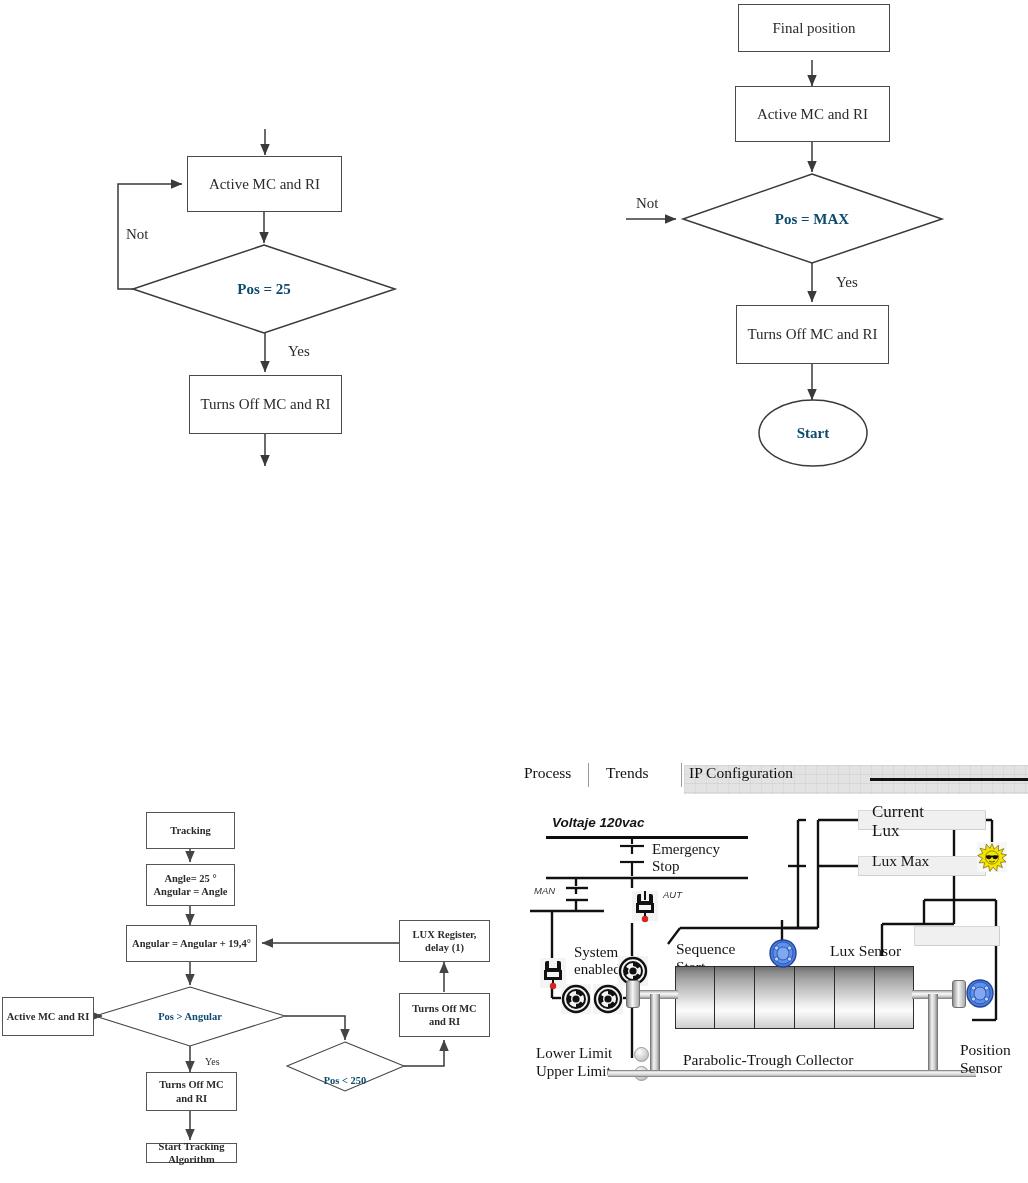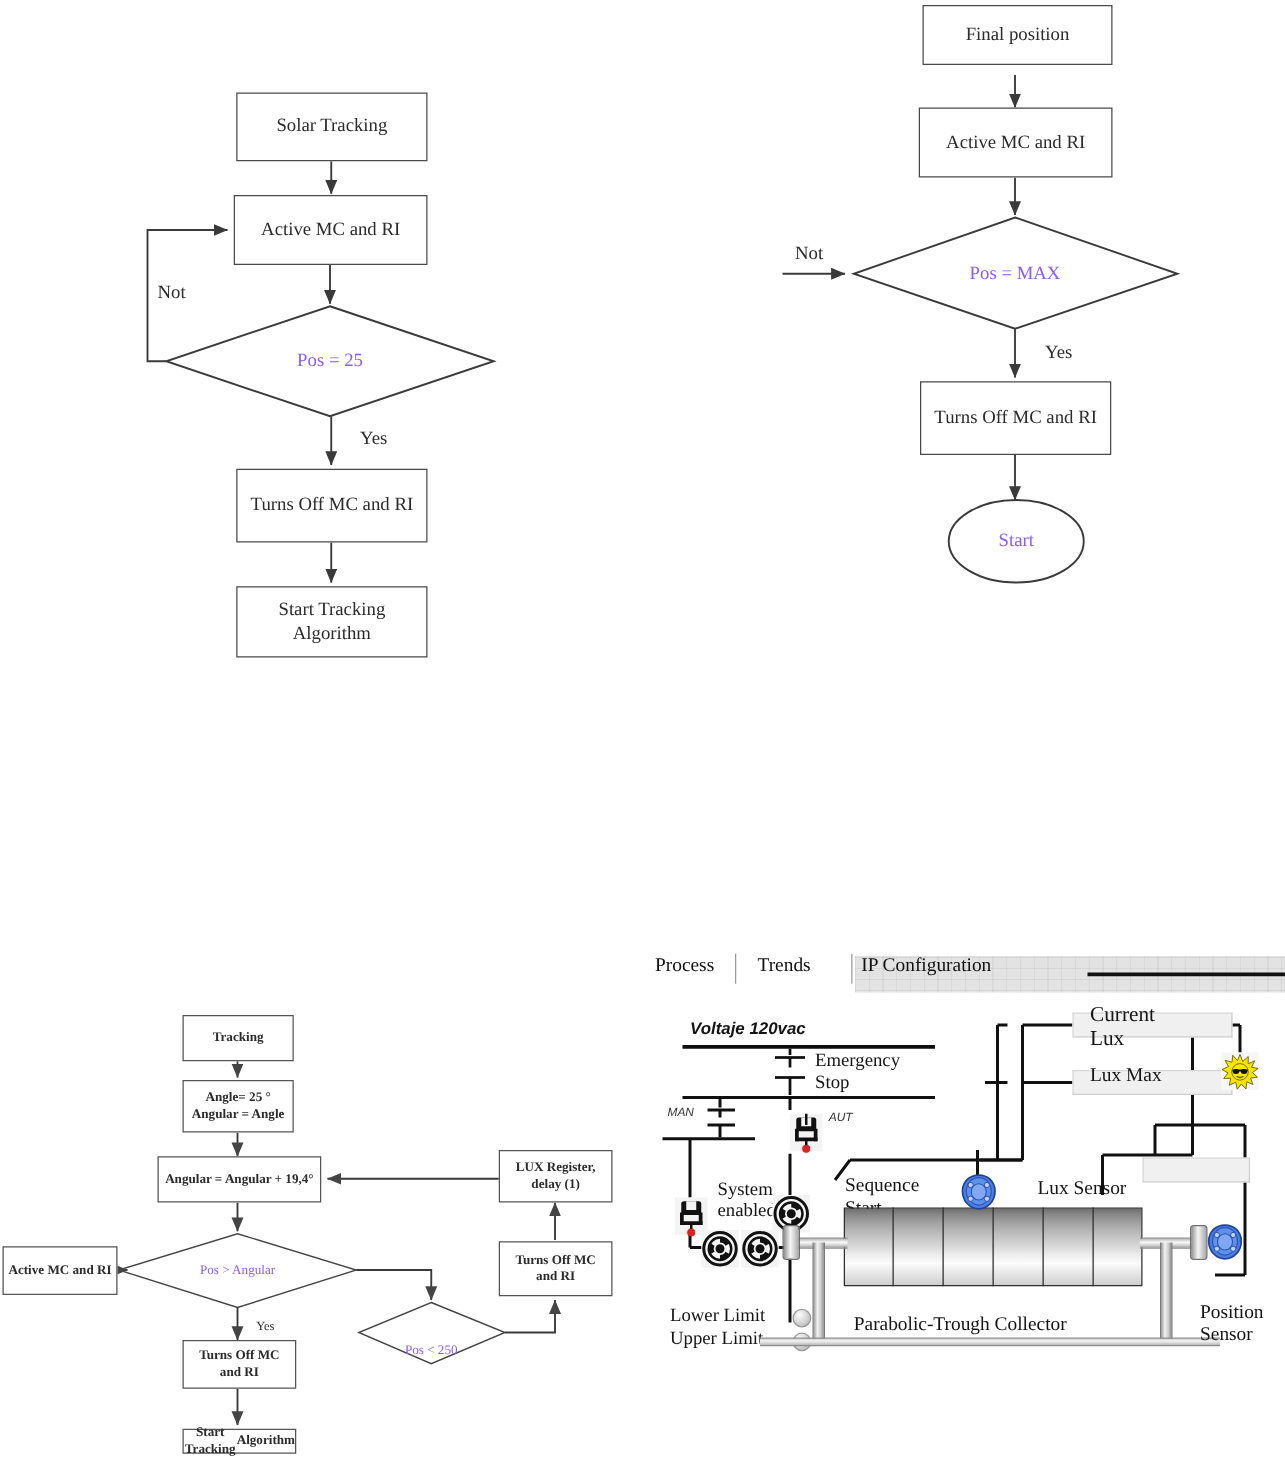--- a/index.html
+++ b/index.html
@@ -13,21 +13,21 @@
   
   .fc-box{
     position:absolute;box-sizing:border-box;border:1.4px solid #4a4a4a;background:#fff;
     display:flex;align-items:center;justify-content:center;text-align:center;
     line-height:1.25;color:#2b2b2b;
   }
   .fc-box.thin{border-width:1px;border-color:#555;font-weight:bold;}
   .fc-label{position:absolute;color:#2b2b2b;white-space:nowrap;}
   .diamond-text{
     position:absolute;display:flex;align-items:center;justify-content:center;
-    text-align:center;color:#8b5cf6;white-space:nowrap;
+    text-align:center;color:#0c4a6e;white-space:nowrap;font-weight:bold;
   }
 
   
   #hmi{position:absolute;left:520px;top:758px;width:508px;height:380px;}
   .tabbar{position:absolute;left:0;top:0;width:508px;height:36px;}
   .tabgrid{
     position:absolute;left:164px;top:7px;width:344px;height:29px;
     background:
       repeating-linear-gradient(to right,#e8e8e8 0 1px,#f2f2f2 1px 11px),
       repeating-linear-gradient(to bottom,#e2e2e2 0 1px,#efefef 1px 9px);
@@ -132,46 +132,40 @@
       <polygon points="345,1042 404,1066 345,1091 287,1066" fill="#fff" stroke="#444" stroke-width="1.1"></polygon>
 
       <path d="M404,1066 L444,1066 L444,1040" marker-end="url(#arws)"></path>
 
       <line x1="444" y1="992" x2="444" y2="962" marker-end="url(#arws)"></line>
 
       <path d="M400,943 L262,943" marker-end="url(#arws)"></path>
     </g>
   </svg>
 
-  <div class="fc-box" style="left:189px;top:74px;width:153px;height:55px;font-size:15px;">
-    <span>Solar Tracking</span>
-  </div>
 
   <div class="fc-box" style="left:187px;top:156px;width:155px;height:56px;font-size:15px;">
     <span>Active MC and RI</span>
   </div>
 
   <div class="diamond-text" style="left:204px;top:277px;width:120px;height:24px;font-size:15px;">
     <span>Pos =  25</span>
   </div>
 
   <div class="fc-label" style="left:126px;top:226px;font-size:15px;">
     <span>Not</span>
   </div>
   <div class="fc-label" style="left:288px;top:343px;font-size:15px;">
     <span>Yes</span>
   </div>
 
   <div class="fc-box" style="left:189px;top:375px;width:153px;height:59px;font-size:15px;padding:0 8px;">
     <span>Turns Off MC and RI</span>
   </div>
 
-  <div class="fc-box" style="left:189px;top:469px;width:153px;height:57px;font-size:15px;padding:0 10px;">
-    <span>Start Tracking Algorithm</span>
-  </div>
 
   <div class="fc-box" style="left:738px;top:4px;width:152px;height:48px;font-size:15px;">
     <span>Final position</span>
   </div>
 
   <div class="fc-box" style="left:735px;top:86px;width:155px;height:56px;font-size:15px;">
     <span>Active MC and RI</span>
   </div>
 
   <div class="diamond-text" style="left:750px;top:207px;width:124px;height:24px;font-size:15px;">
@@ -215,21 +209,21 @@
   </div>
 
   <div class="fc-label" style="left:205px;top:1056px;font-size:10px;">
     <span>Yes</span>
   </div>
 
   <div class="fc-box thin" style="left:146px;top:1072px;width:91px;height:39px;font-size:10.5px;padding:0 4px;">
     <span>Turns Off MC and RI</span>
   </div>
 
-  <div class="fc-box thin" style="left:146px;top:1143px;width:91px;height:20px;font-size:10.5px;flex-direction:row;">
+  <div class="fc-box thin" style="left:146px;top:1143px;width:91px;height:20px;font-size:10.5px;flex-direction:column;">
     <span>Start Tracking</span>
     <span>Algorithm</span>
   </div>
 
   <div class="diamond-text" style="left:305px;top:1057px;width:80px;height:20px;font-size:10.5px;margin-top:13px;">
     <span>Pos &lt; 250</span>
   </div>
 
   <div class="fc-box thin" style="left:399px;top:993px;width:91px;height:44px;font-size:10.5px;padding:0 4px;">
     <span>Turns Off MC and RI</span>

